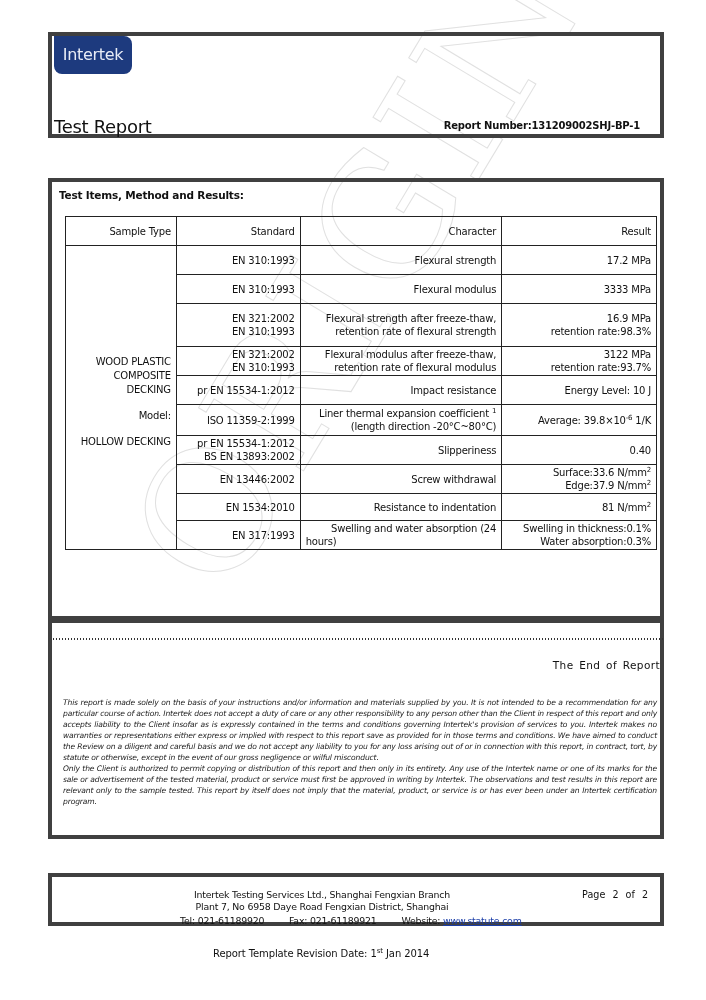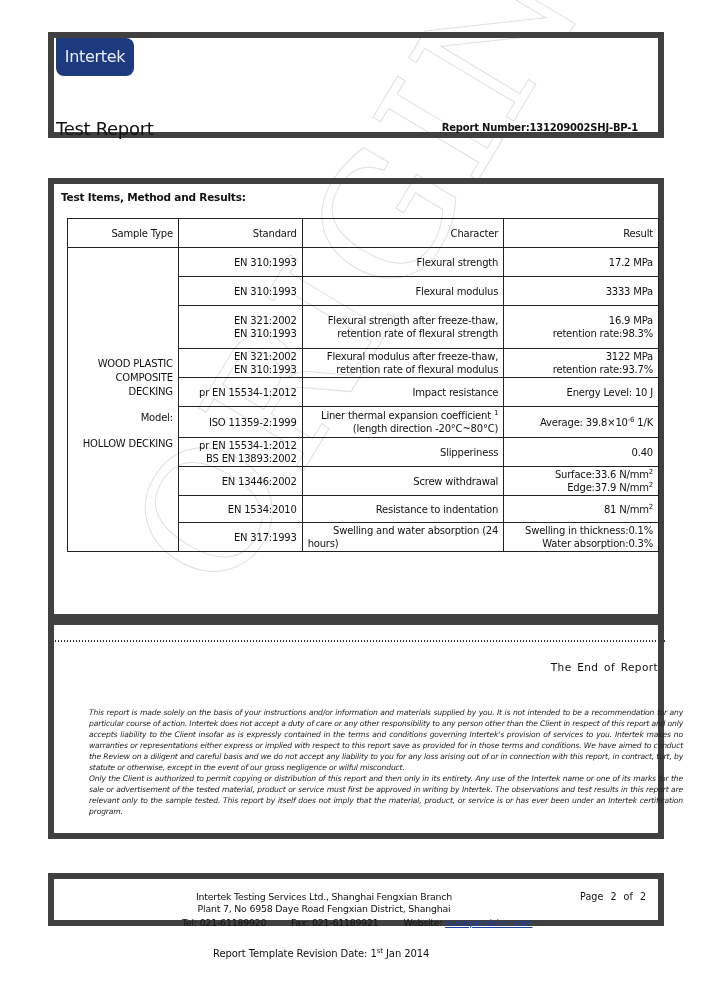--- a/index.html
+++ b/index.html
@@ -1,19 +1,19 @@
 <!DOCTYPE html>
 <html><head>
 <meta charset="utf-8">
 <style>
   * { box-sizing: border-box; margin: 0; padding: 0; }
   html, body { width: 706px; height: 1000px; background: #ffffff; overflow: hidden; }
   body { position: relative; font-family: "DejaVu Sans", "Liberation Sans", sans-serif; color: #111; }
 
-  .box { position: absolute; border: 6px solid #404040; background: transparent; }
+  .box { position: absolute; border: 4px solid #404040; background: transparent; }
 
   
   #header { left: 48px; top: 32px; width: 616px; height: 106px; }
   .logo { position: absolute; left: 2px; top: 0; width: 78px; height: 38px; background: #1d3a7e;
           border-radius: 0 8px 8px 8px; color: #e8ecf6; font-family: "DejaVu Sans", sans-serif;
           font-size: 16px; line-height: 38px; text-align: center; letter-spacing: -0.3px; }
   .title { position: absolute; left: 2px; top: 80px; font-size: 18px; font-weight: normal; letter-spacing: -0.3px; }
   .report-number { position: absolute; right: 20px; top: 84px; font-size: 10px; font-weight: bold; letter-spacing: -0.2px; }
 
   
@@ -34,22 +34,22 @@
   .justify { text-align: justify; text-align-last: left; }
 
   .notes { position: absolute; left: 5px; top: 370px; font-size: 10px; line-height: 14.5px; letter-spacing: -0.15px; }
   .notes .note-item { padding-left: 4px; }
 
   
   #disclaimer { left: 48px; top: 619px; width: 616px; height: 220px; }
   .dots { position: absolute; left: 0; top: 14px; width: 612px; height: 4px; overflow: hidden;
           background-image: radial-gradient(circle, #333 0.9px, transparent 1.1px); background-size: 3px 4px; }
   .end-report { position: absolute; right: 0; top: 36px; font-size: 10.5px; letter-spacing: 0.4px; word-spacing: 2px; }
-  .disclaimer-text { position: absolute; left: 11px; top: 82px; width: 594px; font-size: 7.6px; line-height: 11px;
-          font-style: italic; text-align: justify; color: #222; letter-spacing: -0.15px; margin-left: 24px; }
+  .disclaimer-text { position: absolute; left: 11px; top: 74px; width: 594px; font-size: 7.6px; line-height: 11px;
+          font-style: italic; text-align: justify; color: #222; letter-spacing: -0.15px; }
 
   
   #footer { left: 48px; top: 873px; width: 616px; height: 53px; }
   .footer-addr { position: absolute; left: 0; top: 12px; width: 540px; text-align: center; font-size: 9.4px; line-height: 12px; letter-spacing: -0.2px; }
   .footer-contact { position: absolute; left: 128px; top: 38px; font-size: 9.4px; letter-spacing: -0.2px; white-space: nowrap; }
   .footer-contact span { margin-right: 22px; }
   .footer-contact a { color: #1a3da8; text-decoration: underline; }
   .page-info { position: absolute; right: 12px; top: 12px; font-size: 9.6px; word-spacing: 4px; }
   .revision { position: absolute; left: 213px; top: 948px; font-size: 10px; letter-spacing: -0.1px; }
 
@@ -207,21 +207,21 @@
 </div>
 
 <div class="box" id="footer">
   <div class="footer-addr">
     <div>Intertek Testing Services Ltd., Shanghai Fengxian Branch</div>
     <div>Plant 7, No 6958 Daye Road Fengxian District, Shanghai</div>
   </div>
   <div class="footer-contact">
     <span>Tel: 021-61189920</span>
     <span>Fax: 021-61189921</span>
-    <span style="margin-right:0">Website: </span><a>www.provision.com</a>
+    <span style="margin-right:0">Website: </span><a>www.statute.com</a>
   </div>
   <div class="page-info">
     <span>Page</span> <span>2</span> <span>of</span> <span>2</span>
   </div>
 </div>
 
 <div class="revision">
   <span>Report Template Revision Date: 1</span><sup>st</sup><span> Jan 2014</span>
 </div>
 

